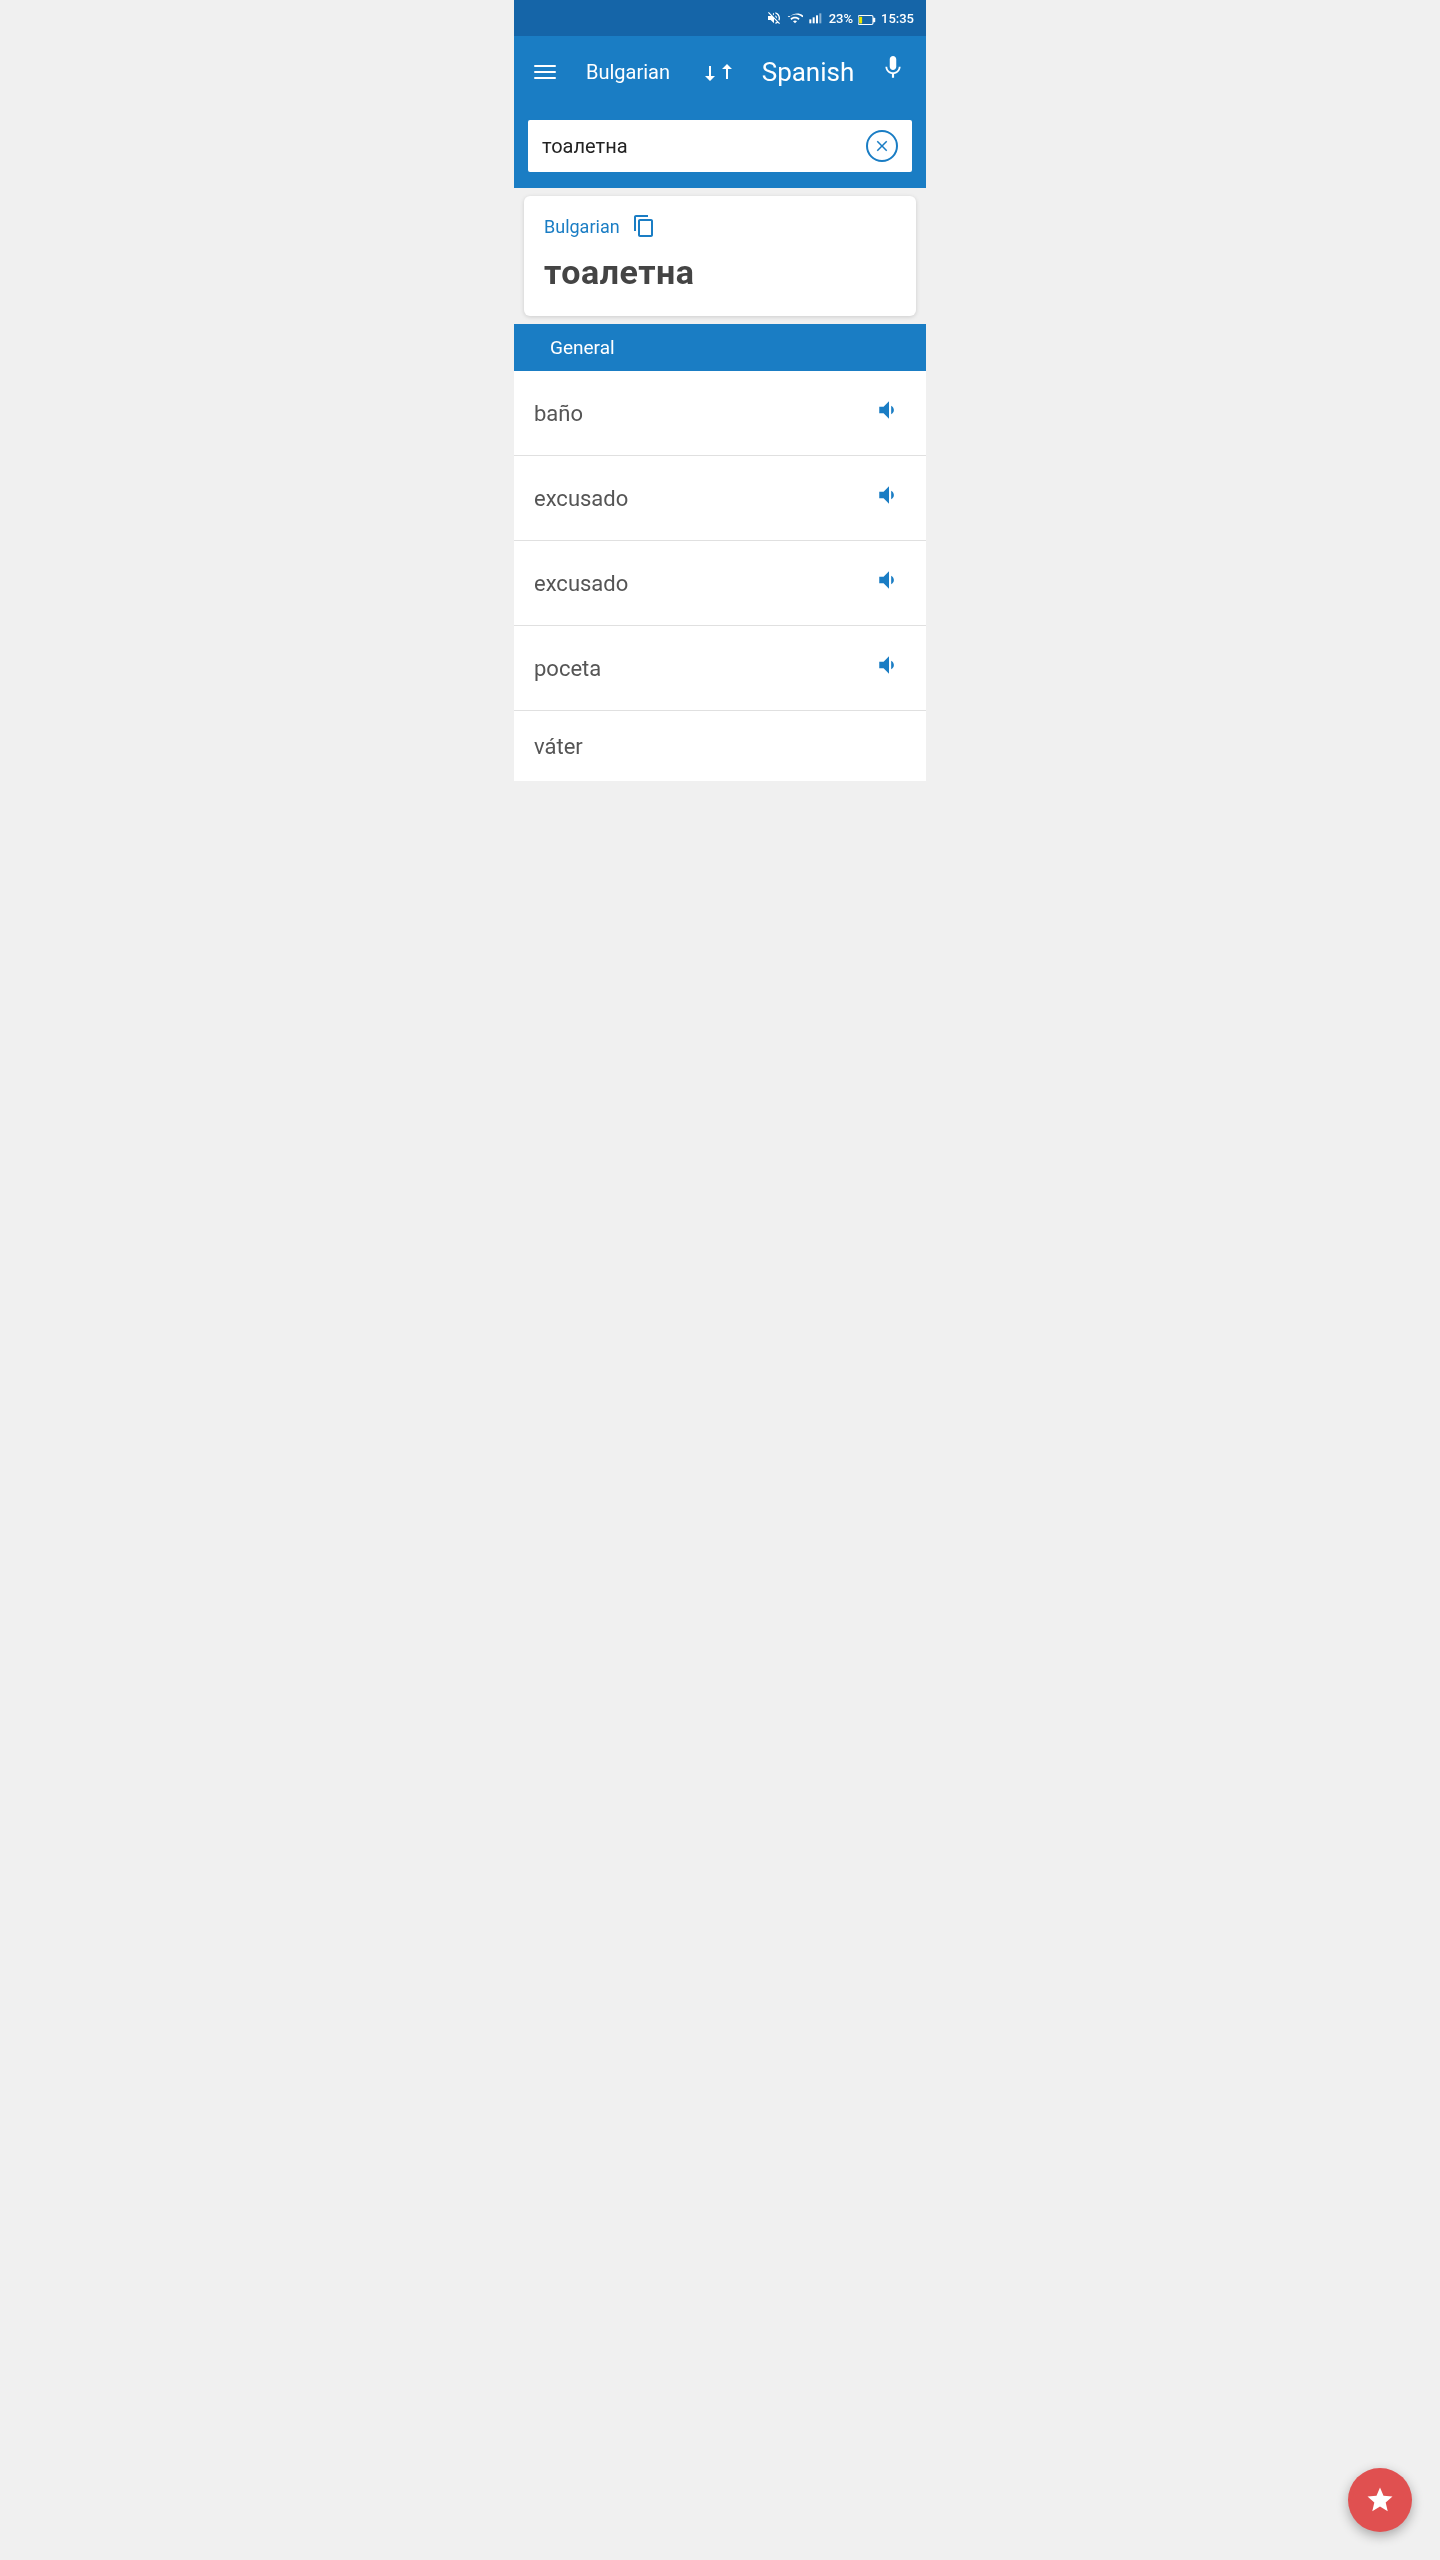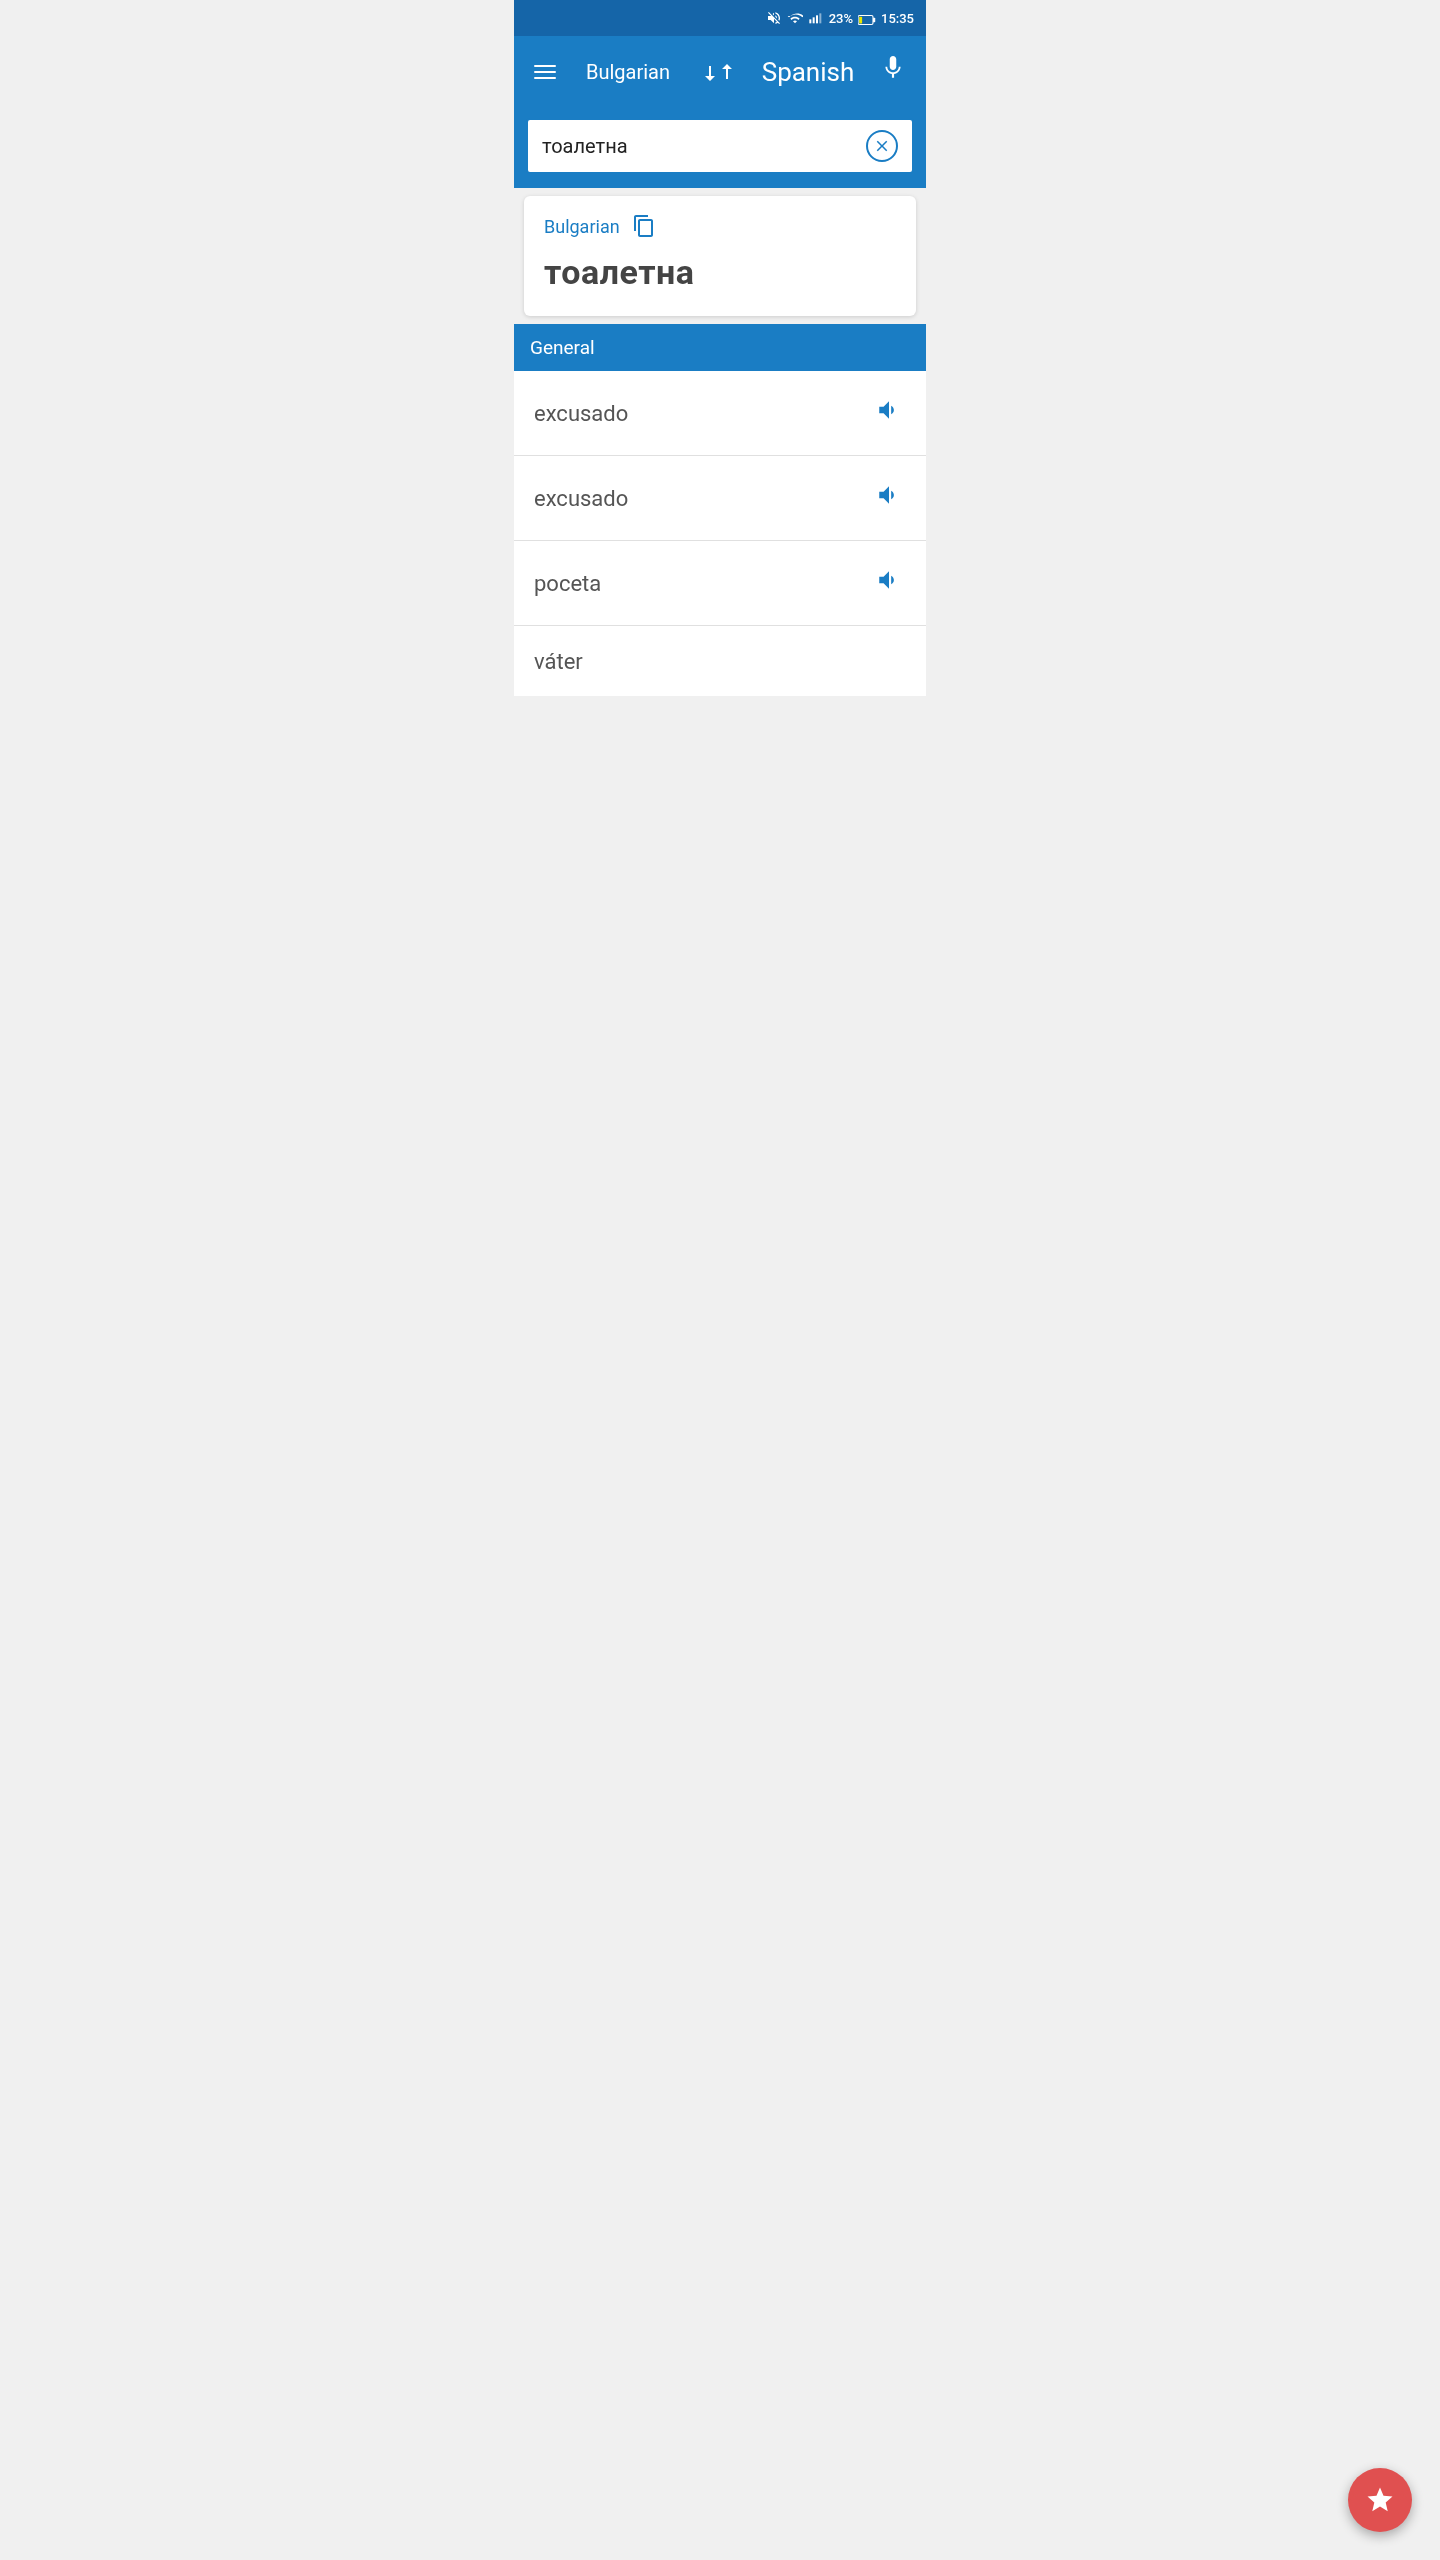--- a/index.html
+++ b/index.html
@@ -172,21 +172,21 @@
     .source-word {
       color: #444;
       font-size: 34px;
       font-weight: 700;
       letter-spacing: 0.5px;
     }
 
     
     .section-header {
       background: #1a7dc4;
-      padding: 12px 16px;
+      padding: 12px 36px;
       color: white;
       font-size: 19px;
       font-weight: 400;
     }
 
     
     .translation-list {
       background: white;
     }
 
@@ -314,20 +314,28 @@
   </div>
   <div class="source-word">тоалетна</div>
 </div>
 
 <div class="section-header">
   <span>General</span>
 </div>
 
 <div class="translation-list">
   <div class="translation-item">
+    <span class="translation-word">baño</span>
+    <div class="sound-icon">
+      <svg width="26" height="26" viewBox="0 0 24 24" fill="#1a7dc4">
+        <path d="M3 9v6h4l5 5V4L7 9H3zm13.5 3c0-1.77-1.02-3.29-2.5-4.03v8.05c1.48-.73 2.5-2.25 2.5-4.02z"></path>
+      </svg>
+    </div>
+  </div>
+  <div class="translation-item">
     <span class="translation-word">excusado</span>
     <div class="sound-icon">
       <svg width="26" height="26" viewBox="0 0 24 24" fill="#1a7dc4">
         <path d="M3 9v6h4l5 5V4L7 9H3zm13.5 3c0-1.77-1.02-3.29-2.5-4.03v8.05c1.48-.73 2.5-2.25 2.5-4.02z"></path>
       </svg>
     </div>
   </div>
   <div class="translation-item">
     <span class="translation-word">excusado</span>
     <div class="sound-icon">

